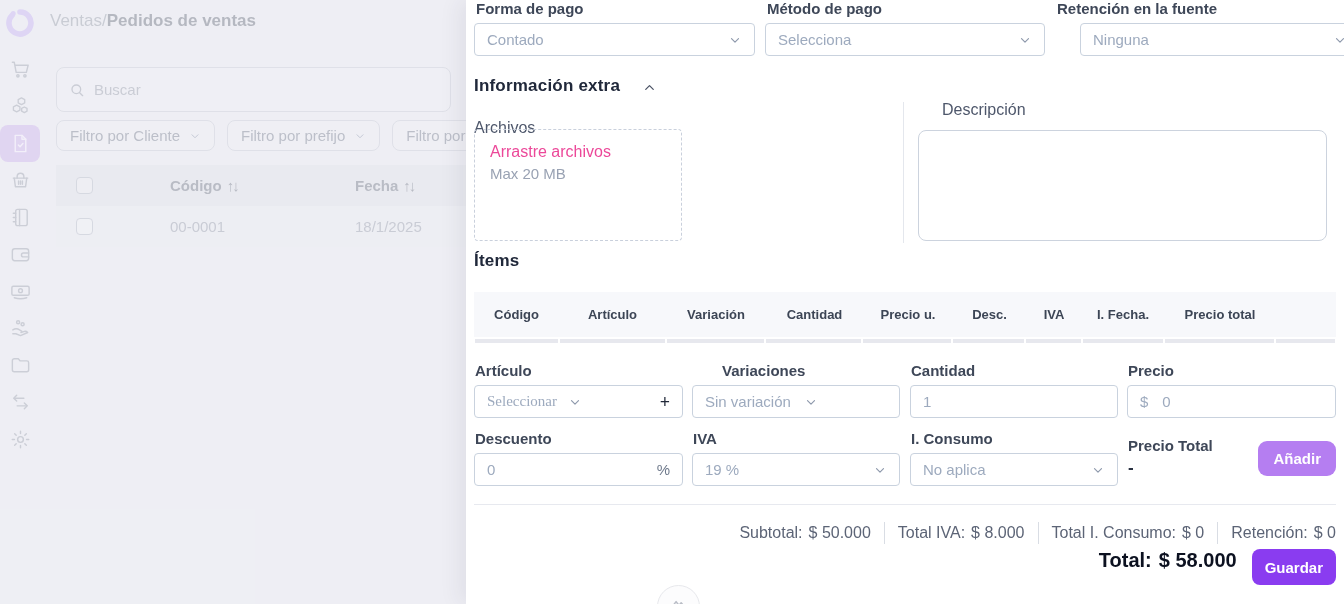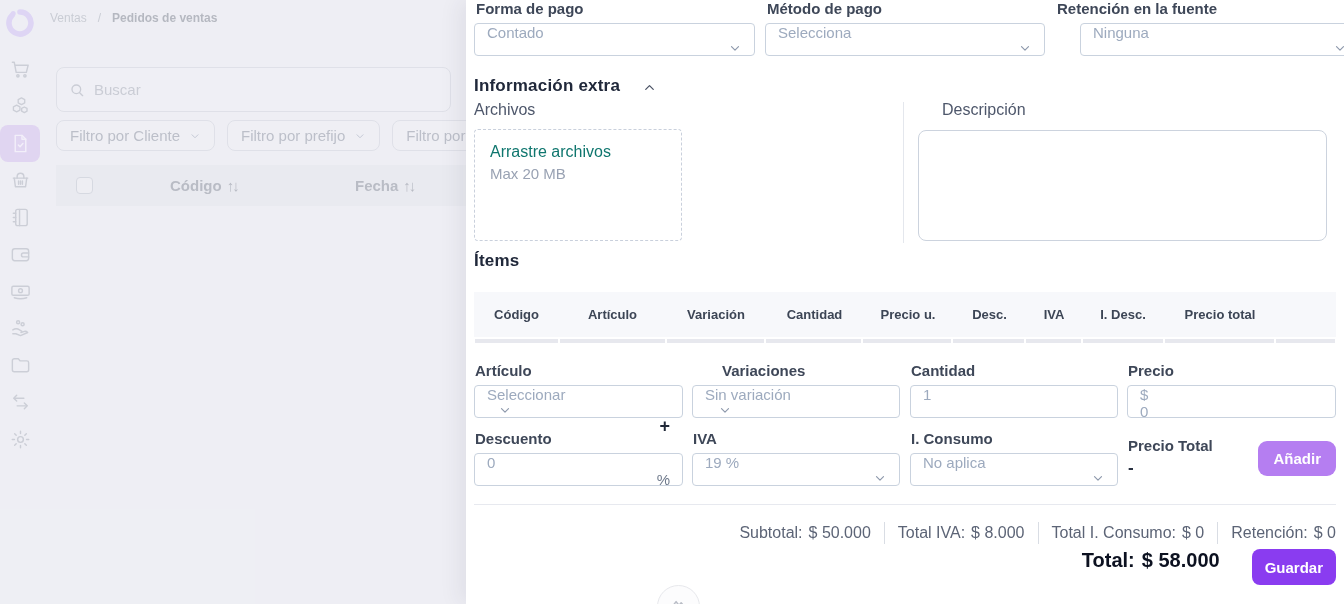--- a/index.html
+++ b/index.html
@@ -15,50 +15,50 @@
   
   .page { position:absolute; inset:0; z-index:1; }
   .backdrop { position:absolute; inset:0; background:rgba(241,241,246,0.55); z-index:5; }
 
   .sidebar { position:absolute; left:0; top:0; width:40px; height:604px; display:flex; flex-direction:column; align-items:center; }
   .logo-wrap { margin-top:8px; width:30px; height:30px; }
   .nav { margin-top:13px; width:100%; display:flex; flex-direction:column; align-items:center; }
   .nav-item { width:40px; height:37px; display:flex; align-items:center; justify-content:center; color:#a0a5b1; }
   .nav-item.active { background:#cdb3ec; border-radius:8px; color:#f4edfd; }
 
-  .breadcrumb { position:absolute; left:50px; top:11px; font-size:12px; color:#9aa0ac; display:flex; gap:11px; }
+  .breadcrumb { position:absolute; left:50px; top:11px; font-size:17px; color:#9aa0ac; display:flex; gap:0; }
   .breadcrumb .crumb-page { font-weight:700; color:#6e7480; }
 
   .search-box { position:absolute; left:56px; top:67px; width:395px; height:45px; border:1px solid #c9cdd7; border-radius:8px; display:flex; align-items:center; gap:9px; padding:0 12px; color:#9ba1ae; font-size:15px; background:rgba(255,255,255,0.15); }
 
   .filters { position:absolute; left:56px; top:120px; display:flex; gap:12px; }
   .filter-btn { height:31px; border:1px solid #c9cdd7; border-radius:8px; display:flex; align-items:center; gap:9px; padding:0 13px; color:#7d8493; font-size:15px; white-space:nowrap; background:rgba(255,255,255,0.12); }
 
   .bg-thead { position:absolute; left:56px; top:165px; width:430px; height:41px; background:#e1e2e8; }
   .bg-trow  { position:absolute; left:56px; top:206px; width:430px; height:41px; background:#e9eaef; }
   .bg-cb { position:absolute; left:20px; top:12px; width:17px; height:17px; border:1.5px solid #b7bcc8; border-radius:4px; background:rgba(255,255,255,0.35); }
   .bg-col1 { position:absolute; left:114px; top:12px; }
   .bg-col2 { position:absolute; left:299px; top:12px; }
   .bg-thead span { font-size:15px; font-weight:600; color:#757c8a; }
   .bg-trow  span { font-size:15px; color:#9aa0ad; }
   .sort-glyph { font-size:13px; letter-spacing:-2px; margin-left:5px; }
 
   
   .drawer { position:absolute; left:466px; top:0; width:878px; height:604px; background:#ffffff; z-index:10; box-shadow:-7px 0 20px rgba(40,40,70,0.07); }
 
   .fld-label { position:absolute; font-size:15px; font-weight:600; color:#3e4758; white-space:nowrap; }
-  .sel, .inp { position:absolute; height:33px; border:1px solid #c9d2de; border-radius:4px; display:flex; padding:0 12px; font-size:15px; color:#9daabe; background:#fff;flex-direction:column; }
+  .sel, .inp { position:absolute; height:33px; border:1px solid #c9d2de; border-radius:4px; display:flex; align-items:center; padding:0 12px; font-size:15px; color:#9daabe; background:#fff; }
   .chev { color:#8e99ac; flex:none; }
   .chev.push { margin-left:auto; }
 
   .section-title { position:absolute; font-size:17px; font-weight:700; color:#20283a; letter-spacing:0.2px; }
   .sub-label { position:absolute; font-size:16px; color:#4e576b; }
 
   .dropzone { position:absolute; left:8px; top:129px; width:208px; height:112px; border:1.5px dashed #c9d0dc; border-radius:4px; padding:13px 0 0 15px; }
-  .dz-title { font-size:16px; color:#0f766e; }
+  .dz-title { font-size:16px; color:#ec4899; }
   .dz-hint  { font-size:15px; color:#99a2b3; margin-top:4px; }
   .attach-row { margin-top:12px; display:flex; align-items:center; gap:9px; color:#323c4f; font-size:15px; font-weight:700; }
   .attach-row .clip { color:#5b6476; }
 
   .vdivider { position:absolute; left:437px; top:102px; width:1px; height:141px; background:#e4e7ed; }
   .desc-area { position:absolute; left:452px; top:130px; width:409px; height:111px; border:1px solid #ccd3de; border-radius:8px; resize:none; outline:none; font-family:"Liberation Sans",sans-serif; }
 
   .items-head { position:absolute; left:8px; top:292px; width:862px; height:45px; background:#f7f8fb; display:flex; align-items:center; }
   .items-head div { font-size:13px; font-weight:700; color:#3c4555; text-align:center; }
   .items-bars { position:absolute; left:8px; top:339px; width:862px; display:flex; }
@@ -73,21 +73,21 @@
   .add-btn { position:absolute; right:8px; top:441px; height:35px; padding:0 15px; background:#b57ef1; border-radius:9px; color:#ffffff; font-size:15px; font-weight:700; display:flex; align-items:center; border:none;text-align:center; }
 
   .hdivider { position:absolute; left:8px; top:504px; width:862px; height:1px; background:#e7e9ef; }
 
   .summary { position:absolute; left:8px; top:519px; width:862px; height:28px; display:flex; justify-content:flex-end; align-items:center; font-size:16px; color:#5c6476; }
   .summary .entry { display:flex; gap:6px; white-space:nowrap; }
   .vsep { width:1px; height:22px; background:#d9dde4; margin:0 13px; }
 
   .total-row { position:absolute; left:8px; top:549px; width:862px; height:40px; display:flex; justify-content:flex-end; align-items:flex-start; gap:15px; }
   .total-text { font-size:20px; font-weight:800; color:#0c1120; display:flex; gap:7px; white-space:nowrap; }
-  .save-btn { height:36px; padding:0 13px; background:#8a3cf0; border-radius:8px; color:#fff; font-size:15px; font-weight:700; display:flex; align-items:center; border:none;margin-left:17px; }
+  .save-btn { height:36px; padding:0 13px; background:#8a3cf0; border-radius:8px; color:#fff; font-size:15px; font-weight:700; display:flex; align-items:center; border:none; }
 
   .fab { position:absolute; left:657px; top:585px; width:43px; height:43px; border-radius:50%; background:#fcfcfd; border:1px solid #e7e8ec; z-index:20; display:flex; justify-content:center; padding-top:7px; color:#b9bdc6; }
 </style>
 </head>
 <body>
 
 <div class="page">
 
   <div class="sidebar">
     <div class="logo-wrap">
@@ -212,20 +212,25 @@
     <div class="filter-btn">
       <span>Filtro por e</span>
     </div>
   </div>
 
   <div class="bg-thead">
     <div class="bg-cb"></div>
     <span class="bg-col1"><span>Código</span><span class="sort-glyph">↑↓</span></span>
     <span class="bg-col2"><span>Fecha</span><span class="sort-glyph">↑↓</span></span>
   </div>
+  <div class="bg-trow">
+    <div class="bg-cb"></div>
+    <span class="bg-col1">00-0001</span>
+    <span class="bg-col2">18/1/2025</span>
+  </div>
 
 </div>
 
 <div class="backdrop"></div>
 
 <div class="drawer">
 
   <div class="fld-label" style="left:10px; top:0;">Forma de pago</div>
   <div class="sel" style="left:8px; top:23px; width:281px;">
     <span>Contado</span>
@@ -256,60 +261,60 @@
     </span>
   </div>
 
   <div class="section-title" style="left:8px; top:76px;">Información extra</div>
   <span class="chev" style="position:absolute; left:176px; top:80px; color:#4a5264;">
     <svg width="15" height="15" viewBox="0 0 24 24" fill="none" stroke="currentColor" stroke-width="2" stroke-linecap="round" stroke-linejoin="round">
         <path d="M6 15l6-6 6 6"></path>
       </svg>
   </span>
 
-  <div class="sub-label" style="left:8px; top:101px;">Archivos</div>
+  <div class="sub-label" style="left:8px; top:119px;">Archivos</div>
   <div class="dropzone">
     <div class="dz-title">Arrastre archivos</div>
     <div class="dz-hint">Max 20 MB</div>
   </div>
 
   <div class="vdivider"></div>
 
   <div class="sub-label" style="left:476px; top:101px;">Descripción</div>
   <textarea class="desc-area" style=""></textarea>
 
   <div class="section-title" style="left:8px; top:251px;">Ítems</div>
 
   <div class="items-head">
     <div class="c0">Código</div>
     <div class="c1">Artículo</div>
     <div class="c2">Variación</div>
     <div class="c3">Cantidad</div>
     <div class="c4">Precio u.</div>
     <div class="c5">Desc.</div>
     <div class="c6">IVA</div>
-    <div class="c7">I. Desc.</div>
+    <div class="c7">I. Fecha.</div>
     <div class="c8">Precio total</div>
     <div class="c9"></div>
   </div>
   <div class="items-bars">
     <div class="c0"></div>
       <div class="c1"></div>
       <div class="c2"></div>
       <div class="c3"></div>
       <div class="c4"></div>
     <div class="c5"></div>
       <div class="c6"></div>
       <div class="c7"></div>
       <div class="c8"></div>
       <div class="c9"></div>
   </div>
 
   <div class="fld-label" style="left:9px; top:362px;">Artículo</div>
-  <div class="sel" style="left:8px; top:385px; width:209px;">
+  <div class="sel" style="left:8px; top:385px; width:209px;font-family:Liberation Serif, serif;">
     <span>Seleccionar</span>
     <span class="chev" style="margin-left:11px;">
       <svg width="14" height="14" viewBox="0 0 24 24" fill="none" stroke="currentColor" stroke-width="2" stroke-linecap="round" stroke-linejoin="round">
           <path d="M6 9.5l6 6 6-6"></path>
         </svg>
     </span>
     <span class="plus-glyph">+</span>
   </div>
 
   <div class="fld-label" style="left:227px; top:362px;margin-left:29px;">Variaciones</div>

